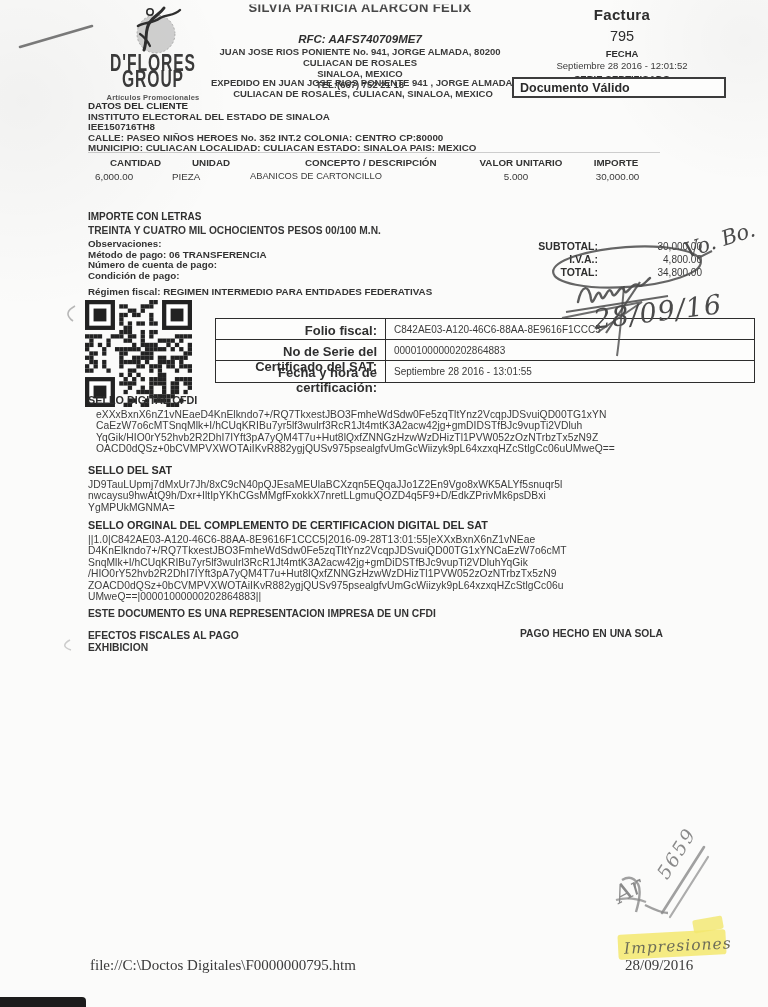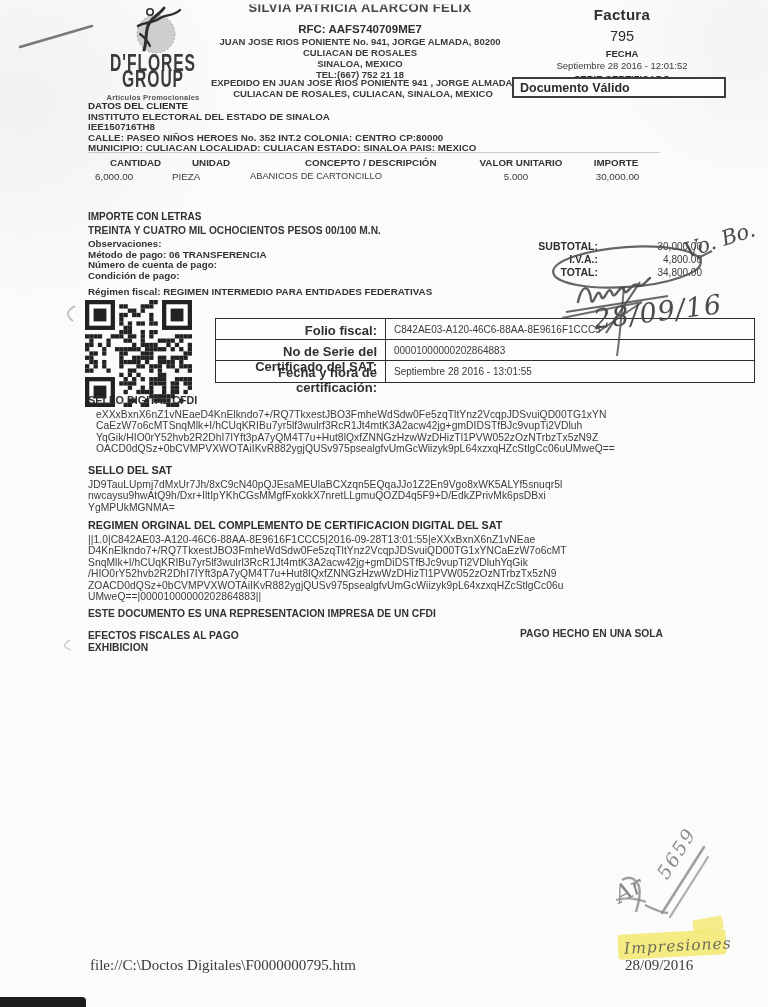--- a/index.html
+++ b/index.html
@@ -20,21 +20,21 @@
   
   .logo { left:92px; top:4px; width:122px; text-align:center; }
   .logo-word { font-weight:bold; color:#3a3a3a; letter-spacing:1px;
     transform:scale(.92,1.45); transform-origin:center; display:block; line-height:.95; }
   .logo-tag { font-size:7.5px; font-weight:bold; color:#555; margin-top:5px; letter-spacing:.2px; }
 
   
   .emit { left:215px; top:0; width:290px; text-align:center; }
   .emit-name { font-size:13px; font-weight:bold; letter-spacing:.4px;
     clip-path:inset(30% 0 0 0); color:#474747; }
-  .emit-rfc { font-size:11.5px; font-weight:bold; margin-top:8px; }
+  .emit-rfc { font-size:11.5px; font-weight:bold; margin-top:18px;font-style:italic; }
   .emit-line { font-size:9.5px; font-weight:600; line-height:9.5px; margin-top:1.5px; color:#3a3a3a; }
   .exped { left:208px; top:78px; width:310px; text-align:center; font-size:9.5px;
     font-weight:bold; line-height:10.5px; color:#3a3a3a; }
 
   
   .meta { left:512px; top:6px; width:220px; text-align:center; }
   .meta-title { font-size:15px; font-weight:bold; letter-spacing:.3px; }
   .meta-num { font-size:14.5px; margin-top:5px; }
   .meta-lab { font-size:9.5px; font-weight:bold; margin-top:4px; }
   .meta-val { font-size:9.5px; margin-top:1px; color:#3a3a3a; }
@@ -434,21 +434,21 @@
   <div class="abs" style="left:88px;top:464px;">
     <div class="sello-h">SELLO DEL SAT</div>
     <div style="margin-top:3px;">
       <div class="sello-l">JD9TauLUpmj7dMxUr7Jh/8xC9cN40pQJEsaMEUlaBCXzqn5EQqaJJo1Z2En9Vgo8xWK5ALYf5snuqr5l</div>
       <div class="sello-l">nwcaysu9hwAtQ9h/Dxr+IltIpYKhCGsMMgfFxokkX7nretLLgmuQOZD4q5F9+D/EdkZPrivMk6psDBxi</div>
       <div class="sello-l">YgMPUkMGNMA=</div>
     </div>
   </div>
 
   <div class="abs" style="left:88px;top:519px;">
-    <div class="sello-h">REGIMEN ORGINAL DEL COMPLEMENTO DE CERTIFICACION DIGITAL DEL SAT</div>
+    <div class="sello-h">SELLO ORGINAL DEL COMPLEMENTO DE CERTIFICACION DIGITAL DEL SAT</div>
     <div style="margin-top:3px;">
       <div class="sello-l">||1.0|C842AE03-A120-46C6-88AA-8E9616F1CCC5|2016-09-28T13:01:55|eXXxBxnX6nZ1vNEae</div>
       <div class="sello-l">D4KnElkndo7+/RQ7TkxestJBO3FmheWdSdw0Fe5zqTltYnz2VcqpJDSvuiQD00TG1xYNCaEzW7o6cMT</div>
       <div class="sello-l">SnqMlk+I/hCUqKRIBu7yr5lf3wulrl3RcR1Jt4mtK3A2acw42jg+gmDiDSTfBJc9vupTi2VDluhYqGik</div>
       <div class="sello-l">/HIO0rY52hvb2R2DhI7IYft3pA7yQM4T7u+Hut8lQxfZNNGzHzwWzDHizTl1PVW052zOzNTrbzTx5zN9</div>
       <div class="sello-l">ZOACD0dQSz+0bCVMPVXWOTAiIKvR882ygjQUSv975psealgfvUmGcWiizyk9pL64xzxqHZcStlgCc06u</div>
       <div class="sello-l">UMweQ==|00001000000202864883||</div>
     </div>
   </div>
 

